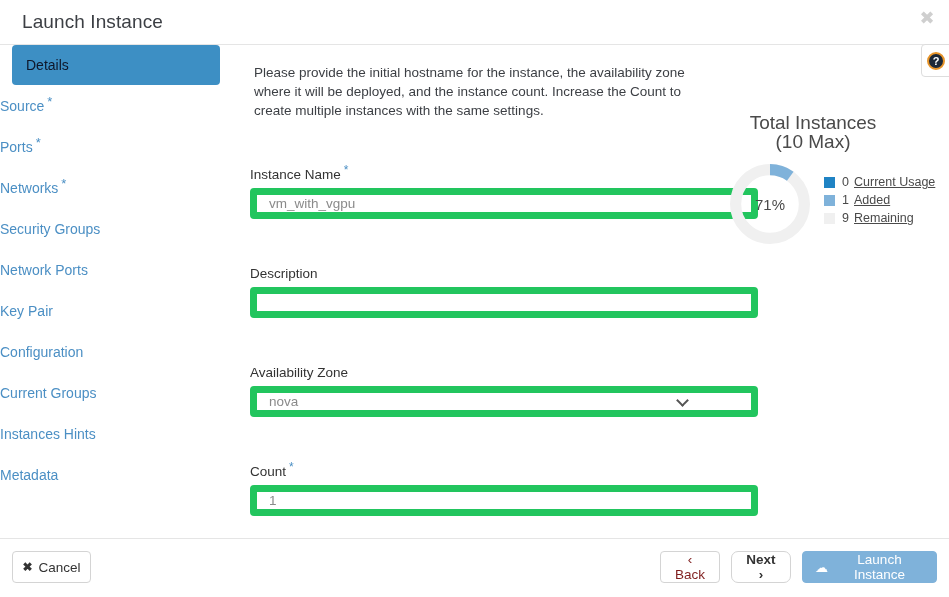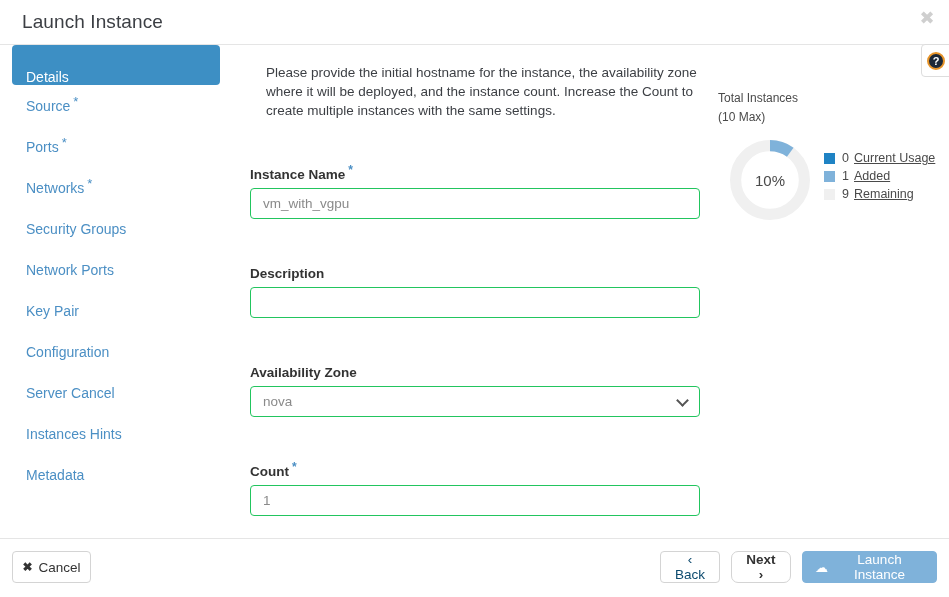--- a/index.html
+++ b/index.html
@@ -71,61 +71,59 @@
   
   .nav-list {
     position: absolute; left: 0; top: 0;
     width: 232px; height: 493px;
     padding: 0; margin: 0; list-style: none;
   }
   .nav-item {
     position: relative;
     height: 41px;
     display: flex; align-items: center;
-    padding-left: 26px;
     font-size: 14px;
     color: #4b8fc4;
     cursor: pointer;
   }
   .nav-item.active {
     margin: 0 12px;
     padding-left: 14px;
     background: #3d8fc4;
-    color: #ffffff;
+    color: #0f172a;
     border-radius: 4px;
     height: 40px;
-    align-items: flex-end;
   }
   .req-star {
     color: #4b8fc4;
     font-size: 13px;
     margin-left: 3px;
     position: relative; top: -4px;
   }
 
   
   .form-col {
     position: absolute; left: 250px; top: 0;
     width: 460px;
   }
   .intro {
     font-size: 13.5px; color: #3c3f44;
     line-height: 19px;
     width: 460px;
-    margin: 18px 0 0 16px;
+    margin: 18px 0 0 4px;
   }
   .field { margin-top: 18px; }
   .field-label {
-    font-size: 13.5px; font-weight: bold; color: #333333;
+    font-size: 13.5px; font-weight: normal; color: #333333;
     margin-bottom: 6px; display: block; margin-top: 47px;
   }
   .field-label .req-star { color: #4b8fc4; font-size: 12px; top: -5px; }
   .text-input, .select-input {
-    width: 450px; height: 31px;
-    border: 1px solid #22c55e;
+    width: 508px; height: 31px;
+    border: 7px solid #22c55e;
     border-radius: 4px;
     background: #ffffff;
     font-size: 13.5px;
     color: #8a8a8a;
     padding: 0 12px;
     font-family: "Liberation Sans", sans-serif;
     outline: none;
   }
   .text-input::placeholder { color: #8a8a8a; }
   .select-wrap { position: relative; width: 450px; }
@@ -141,23 +139,24 @@
     transform: rotate(45deg);
     pointer-events: none;
   }
 
   
   .chart-col {
     position: absolute; left: 718px; top: 0;
     width: 231px;
   }
   .chart-title {
-    font-size: 12px; color: #4a4a4a;
+    text-align: center;
+    font-size: 19px; color: #4a4a4a;
     line-height: 19px;
-    margin-top: 44px;
+    margin-top: 68px;
     width: 190px;
   }
   .chart-title .sub { display: block; }
   .donut-row {
     position: relative;
     margin-top: 10px;
     height: 90px;
   }
   .donut {
     position: absolute; left: 9px; top: 0;
@@ -200,21 +199,21 @@
     cursor: pointer;
     background: #ffffff;
     border: 1px solid #d4d4d4;
     color: #333333;
     height: 32px;
     display: flex; align-items: center; justify-content: center;
     padding: 0 12px;
   }
   #cancel-btn { left: 12px; top: 12px; width: 79px; font-weight: normal; }
   #cancel-btn .x { font-weight: bold; margin-right: 6px; font-size: 12px; }
-  #back-btn  { left: 660px; top: 12px; width: 60px; color: #0c4a6e; }
+  #back-btn  { left: 660px; top: 12px; width: 60px; color: #7f1d1d; }
   #next-btn  { left: 731px; top: 12px; width: 60px; font-weight: bold; border-radius: 7px; }
   #launch-btn {
     left: 802px; top: 12px; width: 135px;
     background: #7fb2da; border: 1px solid #7fb2da;
     color: #ffffff;
   }
   .cloud-icon { margin-right: 7px; font-size: 13px; line-height: 1; }
 </style>
 </head>
 <body>
@@ -254,21 +253,21 @@
         <li class="nav-item">
           <span>Network Ports</span>
         </li>
         <li class="nav-item">
           <span>Key Pair</span>
         </li>
         <li class="nav-item">
           <span>Configuration</span>
         </li>
         <li class="nav-item">
-          <span>Server Cancel</span>
+          <span>Current Groups</span>
         </li>
         <li class="nav-item">
           <span>Instances Hints</span>
         </li>
         <li class="nav-item">
           <span>Metadata</span>
         </li>
       </ul>
 
     <div class="form-col">
@@ -308,21 +307,21 @@
       <div class="chart-title">
         <span>Total Instances</span>
         <span class="sub">(10 Max)</span>
       </div>
 
       <div class="donut-row">
         <svg class="donut" viewBox="0 0 100 100">
           <circle id="donut-track" cx="50" cy="50" r="40" fill="none" stroke-width="13" stroke="#f0f0f0"></circle>
           <circle id="donut-arc" cx="50" cy="50" r="40" fill="none" stroke-width="13" transform="rotate(-90 50 50)" stroke-linecap="butt" stroke="#7fb2da" stroke-dasharray="25.132741228718345 251.32741228718345"></circle>
         </svg>
-        <div class="donut-label">10%</div>
+        <div class="donut-label">71%</div>
 
         <div class="legend" id="legend">
             <div class="legend-row">
               <span class="swatch" style="background: rgb(31, 131, 196);"></span>
               <span class="legend-val">0</span>
               <span class="legend-txt">Current Usage</span>
             </div>
             <div class="legend-row">
               <span class="swatch" style="background: rgb(127, 178, 218);"></span>
               <span class="legend-val">1</span>

